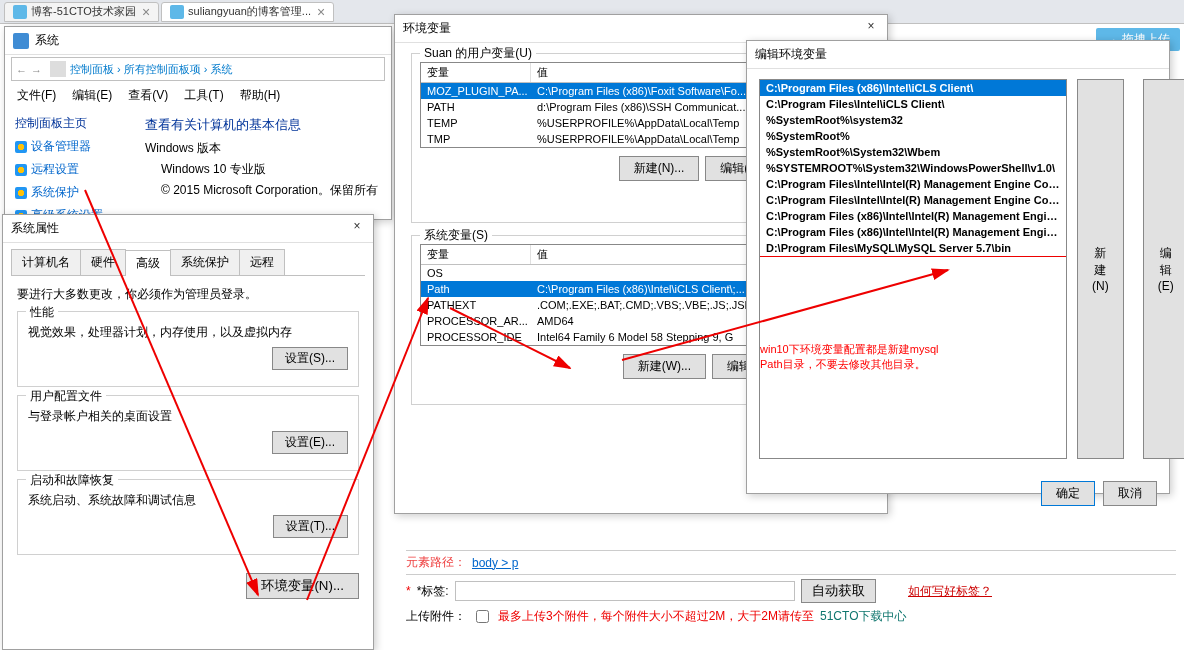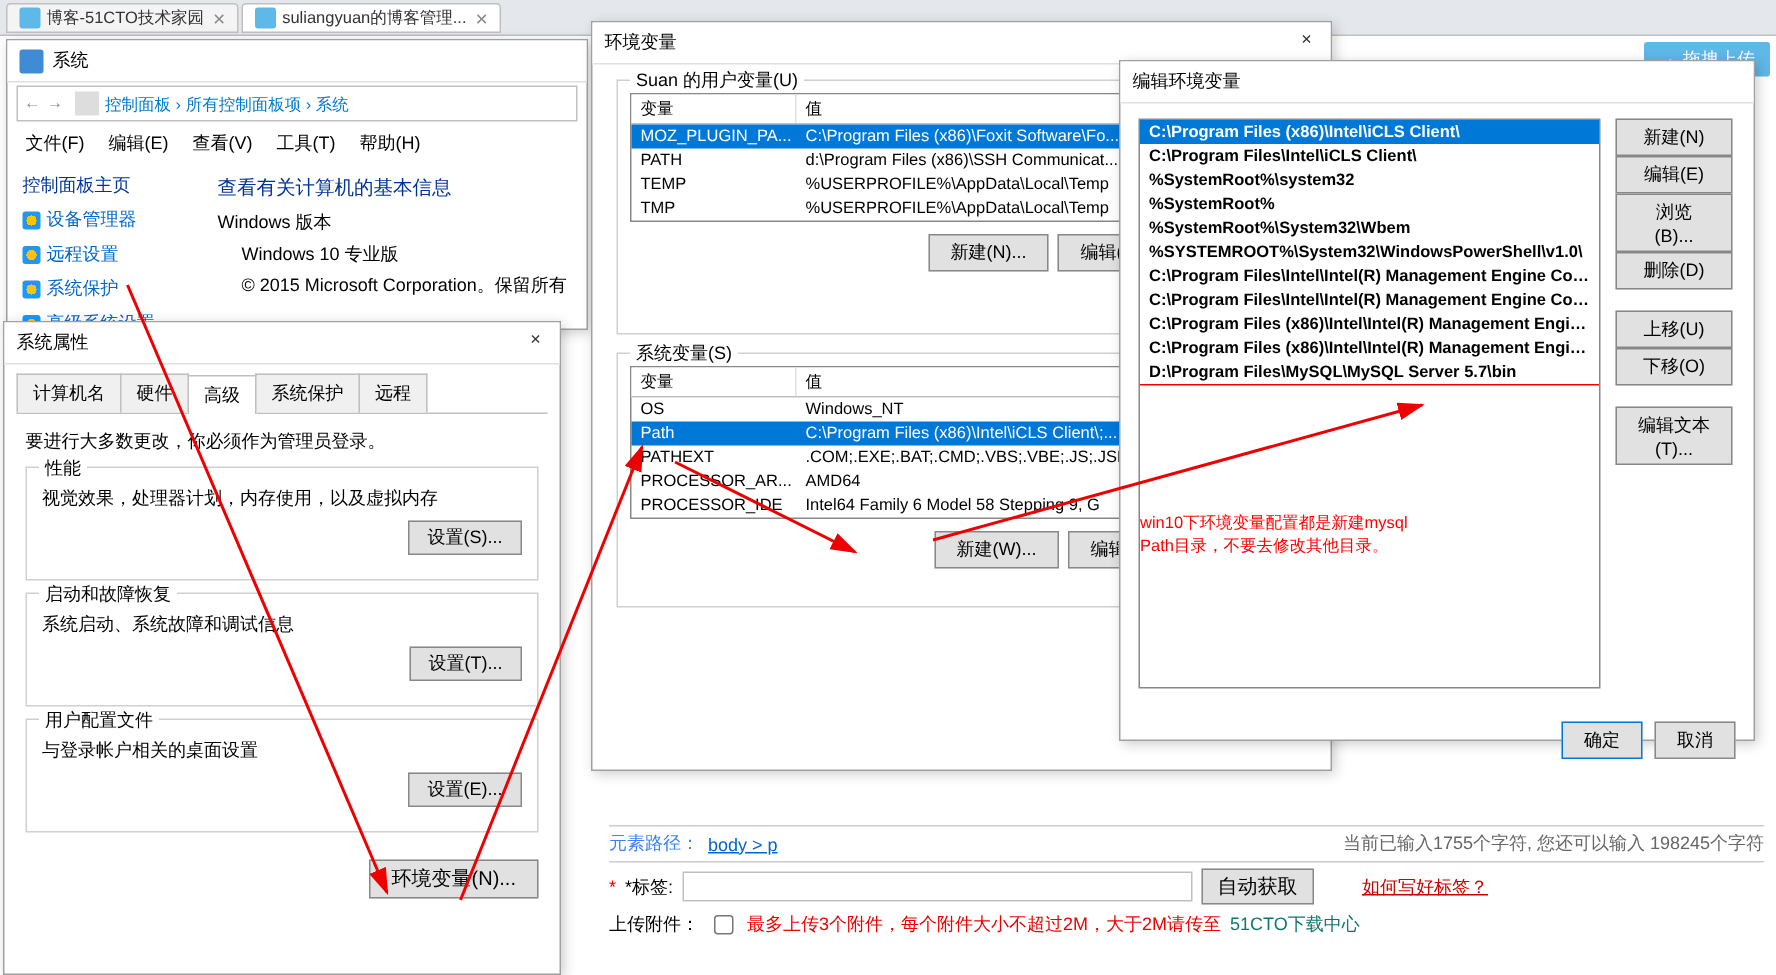--- a/index.html
+++ b/index.html
@@ -61,28 +61,28 @@
 .btn-row { display: flex; justify-content: flex-end; gap: 6px; margin-top: 8px; }
 .btn { padding: 3px 14px; border: 1px solid #888; background: #e1e1e1; font-size: 12px; }
 .dlg-btns { margin-top: 12px; display:flex; justify-content:flex-end; gap:8px;}
 
 
 #editenv { left: 746px; top: 40px; width: 424px; height: 454px; z-index: 4; background: #fff; }
 #editenv .inner { padding: 10px 12px; display: flex; gap: 10px; }
 .path-list { flex: 1; border: 1px solid #888; height: 380px; background:#fff; overflow:hidden;font-weight:bold;}
 .path-item { padding: 2px 6px; font-size: 11px; white-space: nowrap; overflow: hidden; text-overflow: ellipsis; }
 .path-item.sel { background: #0078d7; color: #fff; }
-.path-btns { display: flex; flex-direction: column; gap: 0; width: 80px; }
+.path-btns { display: flex; flex-direction: row; gap: 19px; width: 80px; }
 .path-btns .btn { width: 78px; text-align: center; }
 .edit-note { position: absolute; color: #f00; font-size: 11px; left: 760px; top: 342px; z-index: 5; line-height: 1.4; }
 
 
 .footer { position: absolute; left: 398px; right: 0; bottom: 0; top: 542px; background: #fff; padding: 4px 8px; font-size: 12px; z-index: 1; }
 .footer-row { display: flex; align-items: center; margin: 4px 0; gap: 6px; }
-.footer .path { color: #3b82f6; }
+.footer .path { color: #ef4444; }
 .footer .tag-input { border: 1px solid #c0c0c0; height: 20px; flex: 0 0 340px; }
 .footer .link { color: #c00; text-decoration: underline; }
 .footer .counts { margin-left: auto; color: #666; }
 .logo { position: absolute; right: 6px; bottom: 6px; color: #bbb; font-weight: bold; font-size: 18px; line-height: 1; text-align:right; }
 .auto-btn { padding: 2px 10px; border: 1px solid #888; background: #e1e1e1; }
 
 svg.arrows { position: absolute; left: 0; top: 0; z-index: 6; pointer-events: none; }
 </style>
 </head>
 <body>
@@ -167,28 +167,28 @@
     <div class="ptab">远程</div>
   </div>
   <div class="prop-body">
     <div>要进行大多数更改，你必须作为管理员登录。</div>
     <div class="groupbox" style="height:76px;">
       <div class="gb-title">性能</div>
       <div class="gb-row">视觉效果，处理器计划，内存使用，以及虚拟内存</div>
       <button class="gb-btn">设置(S)...</button>
     </div>
     <div class="groupbox" style="height:76px;">
+      <div class="gb-title">用户配置文件</div>
+      <div class="gb-row">与登录帐户相关的桌面设置</div>
+      <button class="gb-btn">设置(E)...</button>
+    </div>
+    <div class="groupbox" style="height:76px;">
       <div class="gb-title">启动和故障恢复</div>
       <div class="gb-row">系统启动、系统故障和调试信息</div>
       <button class="gb-btn">设置(T)...</button>
-    </div>
-    <div class="groupbox" style="height:76px;">
-      <div class="gb-title">用户配置文件</div>
-      <div class="gb-row">与登录帐户相关的桌面设置</div>
-      <button class="gb-btn">设置(E)...</button>
     </div>
     <button class="env-btn">环境变量(N)...</button>
   </div>
 </div>
 
 <div id="envvars" class="win-frame">
   <div class="win-title">
       <span>环境变量</span>
     <div class="win-controls">
         <div class="win-ctrl">×</div>
@@ -227,21 +227,20 @@
     </div>
     <div class="fieldset" style="height:170px;">
       <div class="fs-title">系统变量(S)</div>
       <div class="var-table">
         <div class="var-head">
             <span>变量</span>
             <span>值</span>
           </div>
         <div class="var-row">
             <span>OS</span>
-            <span>Windows_NT</span>
           </div>
         <div class="var-row sel">
             <span>Path</span>
             <span>C:\Program Files (x86)\Intel\iCLS Client\;...</span>
           </div>
         <div class="var-row">
             <span>PATHEXT</span>
             <span>.COM;.EXE;.BAT;.CMD;.VBS;.VBE;.JS;.JSE;...</span>
           </div>
         <div class="var-row">
@@ -316,21 +315,20 @@
   <line x1="85" y1="190" x2="258" y2="595" stroke="#e00" stroke-width="2" marker-end="url(#ah)"></line>
   <line x1="307" y1="600" x2="428" y2="298" stroke="#e00" stroke-width="2" marker-end="url(#ah)"></line>
   <line x1="450" y1="308" x2="570" y2="368" stroke="#e00" stroke-width="2" marker-end="url(#ah)"></line>
   <line x1="622" y1="360" x2="948" y2="270" stroke="#e00" stroke-width="2" marker-end="url(#ah)"></line>
 </svg>
 
 <div class="footer">
   <div style="border-top:1px solid #ccc;border-bottom:1px solid #ccc;padding:3px 0;" class="footer-row">
     <span class="path">元素路径：</span>
     <span style="color:#06c;text-decoration:underline;">body &gt; p</span>
-    <span class="counts">当前已输入1755个字符, 您还可以输入 198245个字符</span>
   </div>
   <div class="footer-row">
     <span style="color:#e00;">*</span>
       <span>*标签:</span>
     <input class="tag-input" style="">
     <button class="auto-btn">自动获取</button>
     <span style="width:20px;"></span>
     <a class="link">如何写好标签？</a>
   </div>
   <div class="footer-row">

